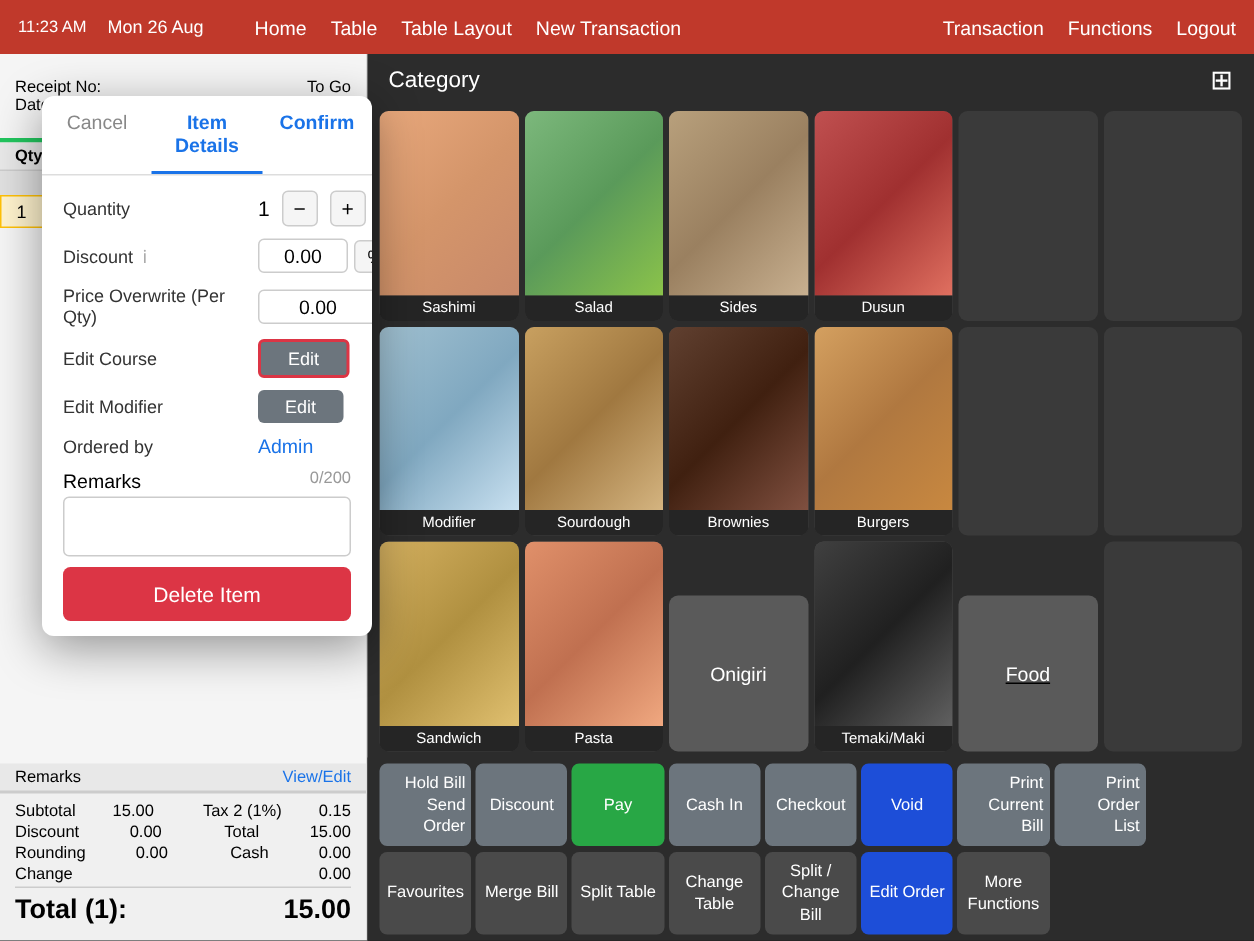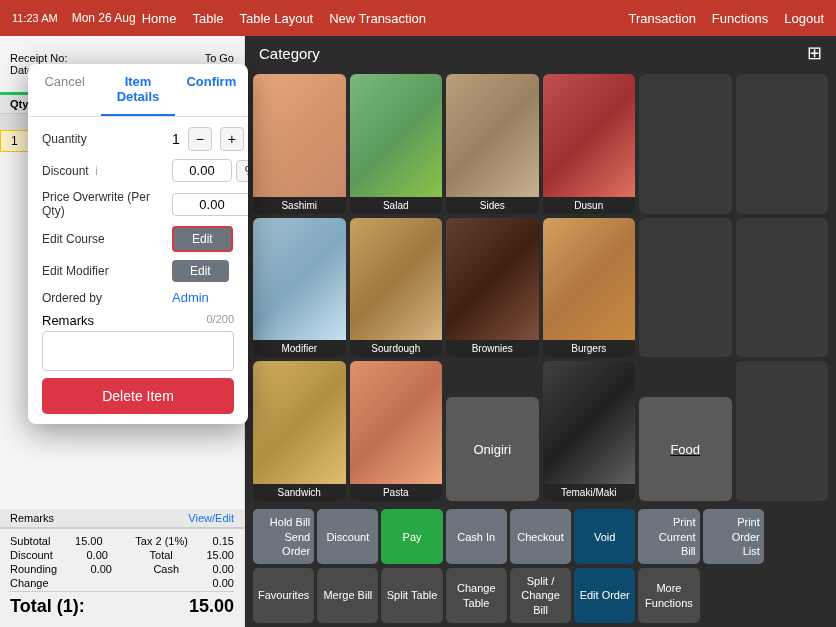--- a/index.html
+++ b/index.html
@@ -2,21 +2,21 @@
 <html><head>
   <meta charset="utf-8">
   <style>
     * { box-sizing: border-box; margin: 0; padding: 0; }
     body { font-family: -apple-system, BlinkMacSystemFont, 'Helvetica Neue', Arial, sans-serif; font-size: 13px; background: #1a1a1a; width: 836px; height: 627px; overflow: hidden; }
 
     
     .top-bar { background: #c0392b; color: white; display: flex; align-items: center; justify-content: space-between; padding: 0 12px; height: 36px; }
     .top-bar-left { display: flex; align-items: center; gap: 6px; font-size: 12px; }
     .top-bar-left .time { font-size: 11px; margin-right: 8px; }
-    .top-bar-nav { display: flex; gap: 16px; }
+    .top-bar-nav { display: flex; gap: 16px; margin-left: 28px; }
     .top-bar-nav span { cursor: pointer; font-size: 13px; }
     .top-bar-right { display: flex; gap: 16px; font-size: 13px; }
     .top-bar-right span { cursor: pointer; }
 
     
     .main { display: flex; height: calc(627px - 36px); }
 
     
     .left-panel { width: 245px; background: #f5f5f5; display: flex; flex-direction: column; border-right: 1px solid #ddd; }
     .receipt-header { padding: 16px 10px; border-bottom: 3px solid #22c55e; background: #f5f5f5; font-size: 11px; }
@@ -41,21 +41,21 @@
     .cat-item .cat-img { width: 100%; flex: 1; object-fit: cover; display: flex; align-items: center; justify-content: center; overflow: hidden; }
     .cat-item .cat-label { color: white; font-size: 10px; padding: 3px 2px; text-align: center; width: 100%; background: rgba(0,0,0,0.5); }
     .cat-item.no-img { justify-content: center; margin-top: 36px; }
     .cat-item.no-img .cat-label { background: none; font-size: 13px; }
 
     
     .bottom-buttons { display: grid; grid-template-columns: repeat(9, 1fr); gap: 3px; padding: 4px 8px; background: #2c2c2c; }
     .bottom-btn { padding: 6px 4px; border-radius: 5px; font-size: 11px; text-align: center; cursor: pointer; font-weight: 500; line-height: 1.3; min-height: 48px; display: flex; align-items: center; justify-content: center; }
     .btn-gray { background: #6c757d; color: white; text-align: right; }
     .btn-green { background: #28a745; color: white; }
-    .btn-red { background: #0c4a6e; color: white; }
+    .btn-red { background: #1d4ed8; color: white; }
     .btn-dark { background: #4a4a4a; color: white; }
     .modal { background: white; border-radius: 8px; box-shadow: 0 8px 32px rgba(0,0,0,0.4); width: 220px; margin: 8px; pointer-events: all; overflow: hidden; position: absolute; top: 30px; left: 30px; }
     .modal-tabs { display: flex; border-bottom: 1px solid #ddd; }
     .modal-tab { flex: 1; padding: 10px 6px; text-align: center; font-size: 13px; cursor: pointer; color: #555; }
     .modal-tab.active { color: #1a73e8; font-weight: 600; border-bottom: 2px solid #1a73e8; }
     .modal-tab.cancel { color: #888; }
     .modal-tab.confirm { color: #1a73e8; font-weight: 600; }
     .modal-body { padding: 10px 14px; }
     .modal-row { display: flex; align-items: center; margin-bottom: 8px; }
     .modal-label { width: 130px; font-size: 12px; color: #333; flex-shrink: 0; }

